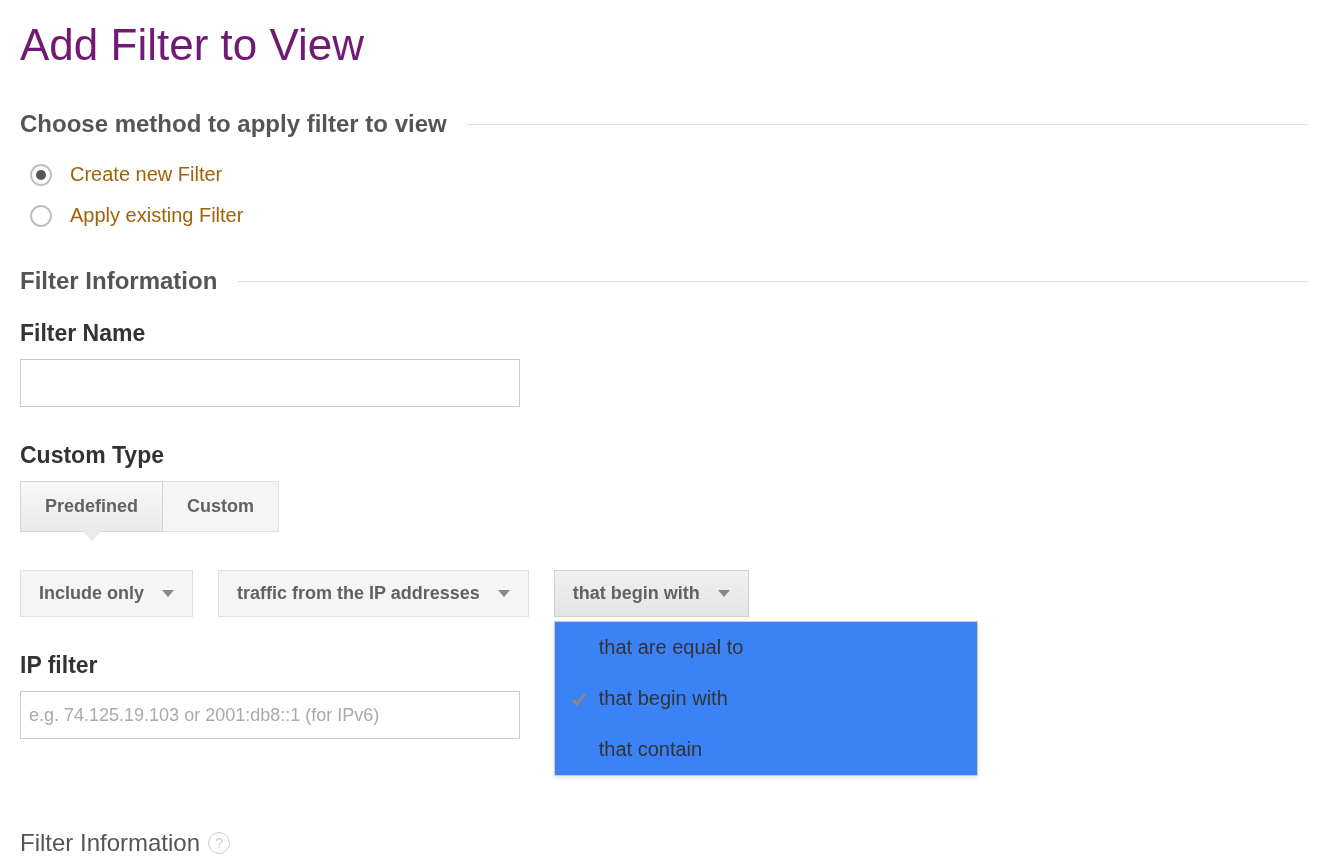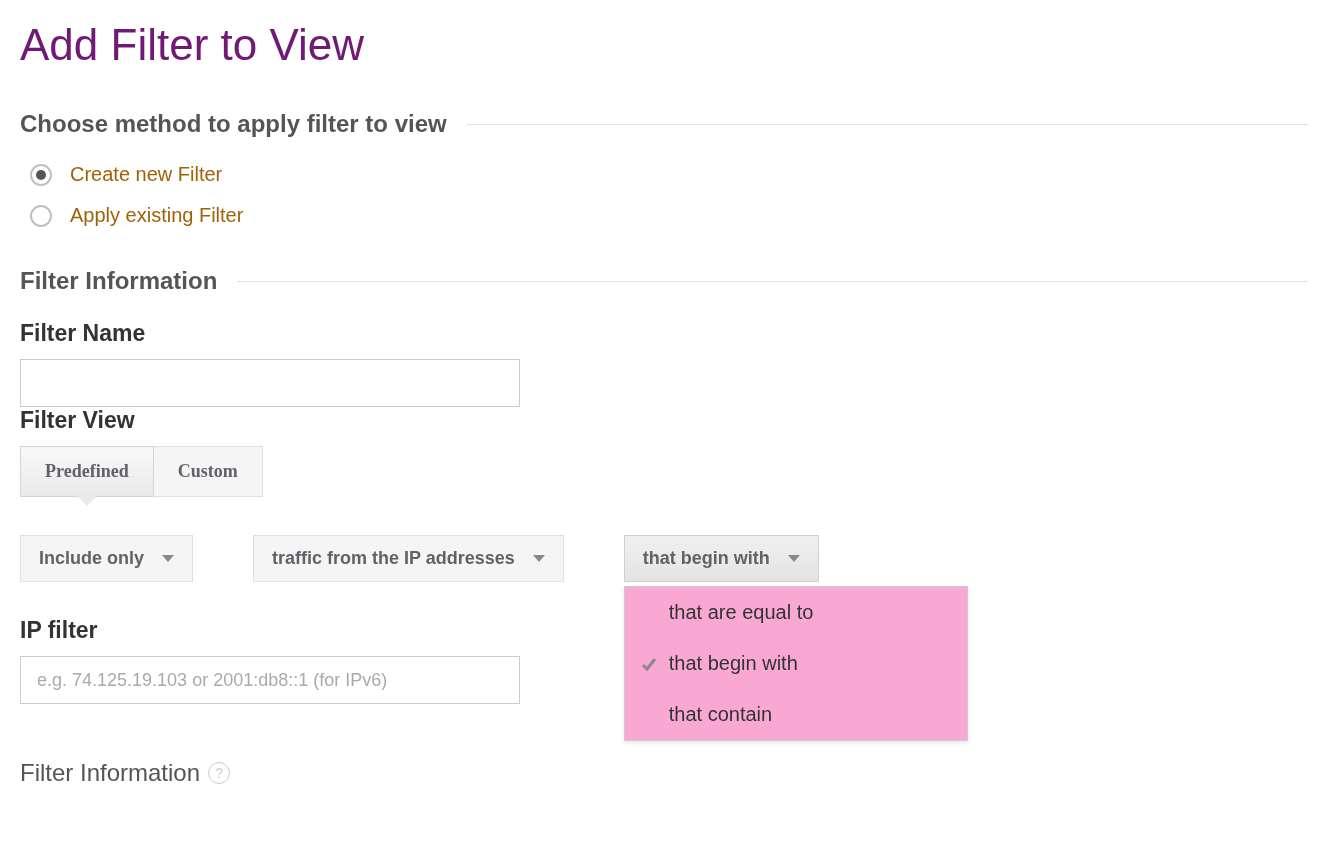--- a/index.html
+++ b/index.html
@@ -71,41 +71,41 @@
       font-size: 23px;
       font-weight: 700;
       color: #333;
       margin-bottom: 12px;
     }
     .text-input {
       width: 500px;
       height: 48px;
       border: 1px solid #ccc;
       font-size: 18px;
-      padding: 0 16px;
+      padding: 0 8px;
       outline: none;
+      margin-bottom: 35px;
     }
     .text-input::placeholder {
       color: #aaa;
     }
     .tab-group {
       display: inline-flex;
       margin-bottom: 38px;
       position: relative;
     }
     .tab {
       padding: 14px 24px;
       font-size: 18px;
       font-weight: 700;
       color: #5f6368;
       background: #f5f5f5;
       border: 1px solid #e0e0e0;
       cursor: pointer;
       position: relative;
-      font-family: Liberation Serif, serif;
     }
     .tab.active {
       background: linear-gradient(to bottom, #f8f8f8, #eaeaea);
       border: 1px solid #d4d4d4;
     }
     .tab.active::after {
       content: '';
       position: absolute;
       bottom: -10px;
       left: 50%;
@@ -114,21 +114,21 @@
       height: 0;
       border-left: 10px solid transparent;
       border-right: 10px solid transparent;
       border-top: 10px solid #eaeaea;
     }
     .tab + .tab {
       border-left: none;
     }
     .dropdown-row {
       display: flex;
-      gap: 60px;
+      gap: 25px;
       margin-bottom: 35px;
     }
     .dropdown {
       display: inline-flex;
       align-items: center;
       padding: 12px 18px;
       background: #f5f5f5;
       border: 1px solid #e0e0e0;
       font-size: 18px;
       font-weight: 700;
@@ -151,22 +151,22 @@
       border-top: 7px solid #888;
     }
     .dropdown-wrap {
       position: relative;
     }
     .dropdown-menu {
       position: absolute;
       top: 100%;
       left: 0;
       margin-top: 4px;
-      width: 344px;
-      background: #f9a8d4;
+      width: 424px;
+      background: #3b82f6;
       border: 1px solid #ccc;
       box-shadow: 0 2px 4px rgba(0,0,0,0.1);
       z-index: 10;
     }
     .dropdown-item {
       display: flex;
       align-items: center;
       padding: 14px 16px;
       font-size: 20px;
       font-weight: 400;
@@ -237,21 +237,21 @@
 </div>
 
 <div class="section-header">
   <div class="section-title">Filter Information</div>
   <div class="section-line"></div>
 </div>
 
 <div class="field-label">Filter Name</div>
 <input type="text" class="text-input" value="" style="">
 
-<div class="field-label">Filter View</div>
+<div class="field-label">Custom Type</div>
 <div class="tab-group">
   <div class="tab active">Predefined</div>
   <div class="tab">Custom</div>
 </div>
 
 <div class="dropdown-row">
   <div class="dropdown-wrap">
     <div class="dropdown">
       <span class="dropdown-label">Include only</span>
       <span class="caret"></span>

